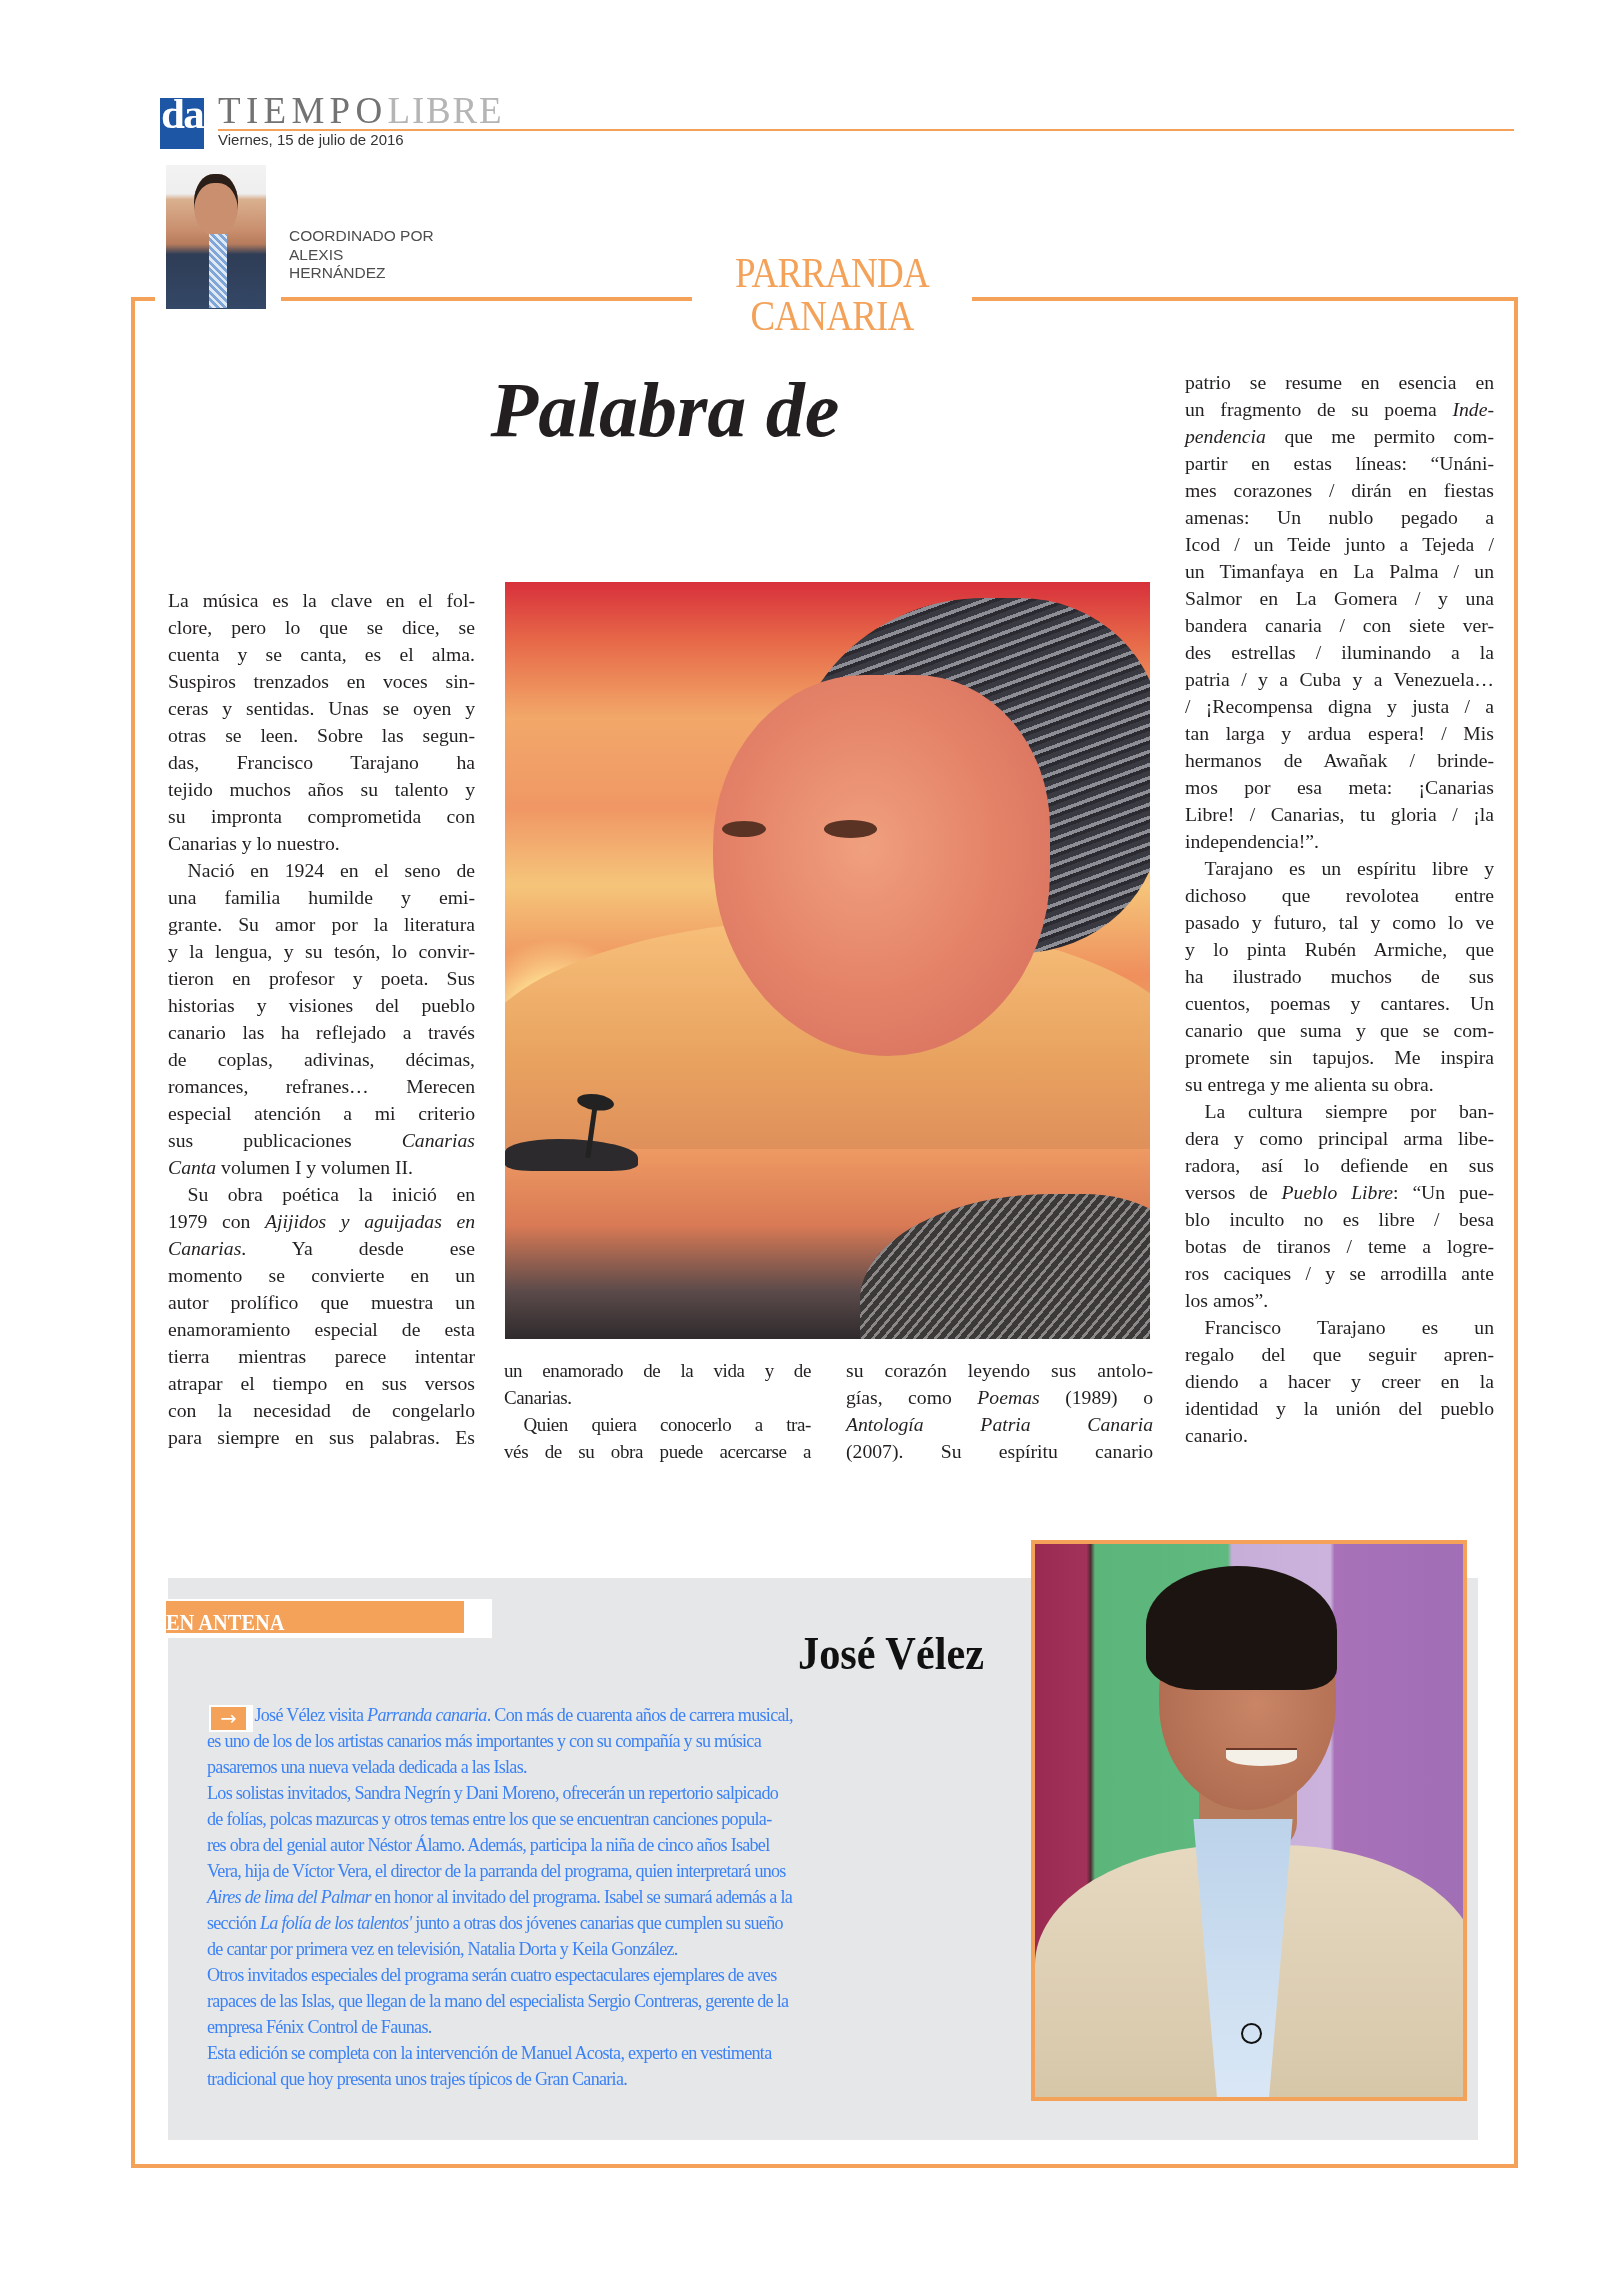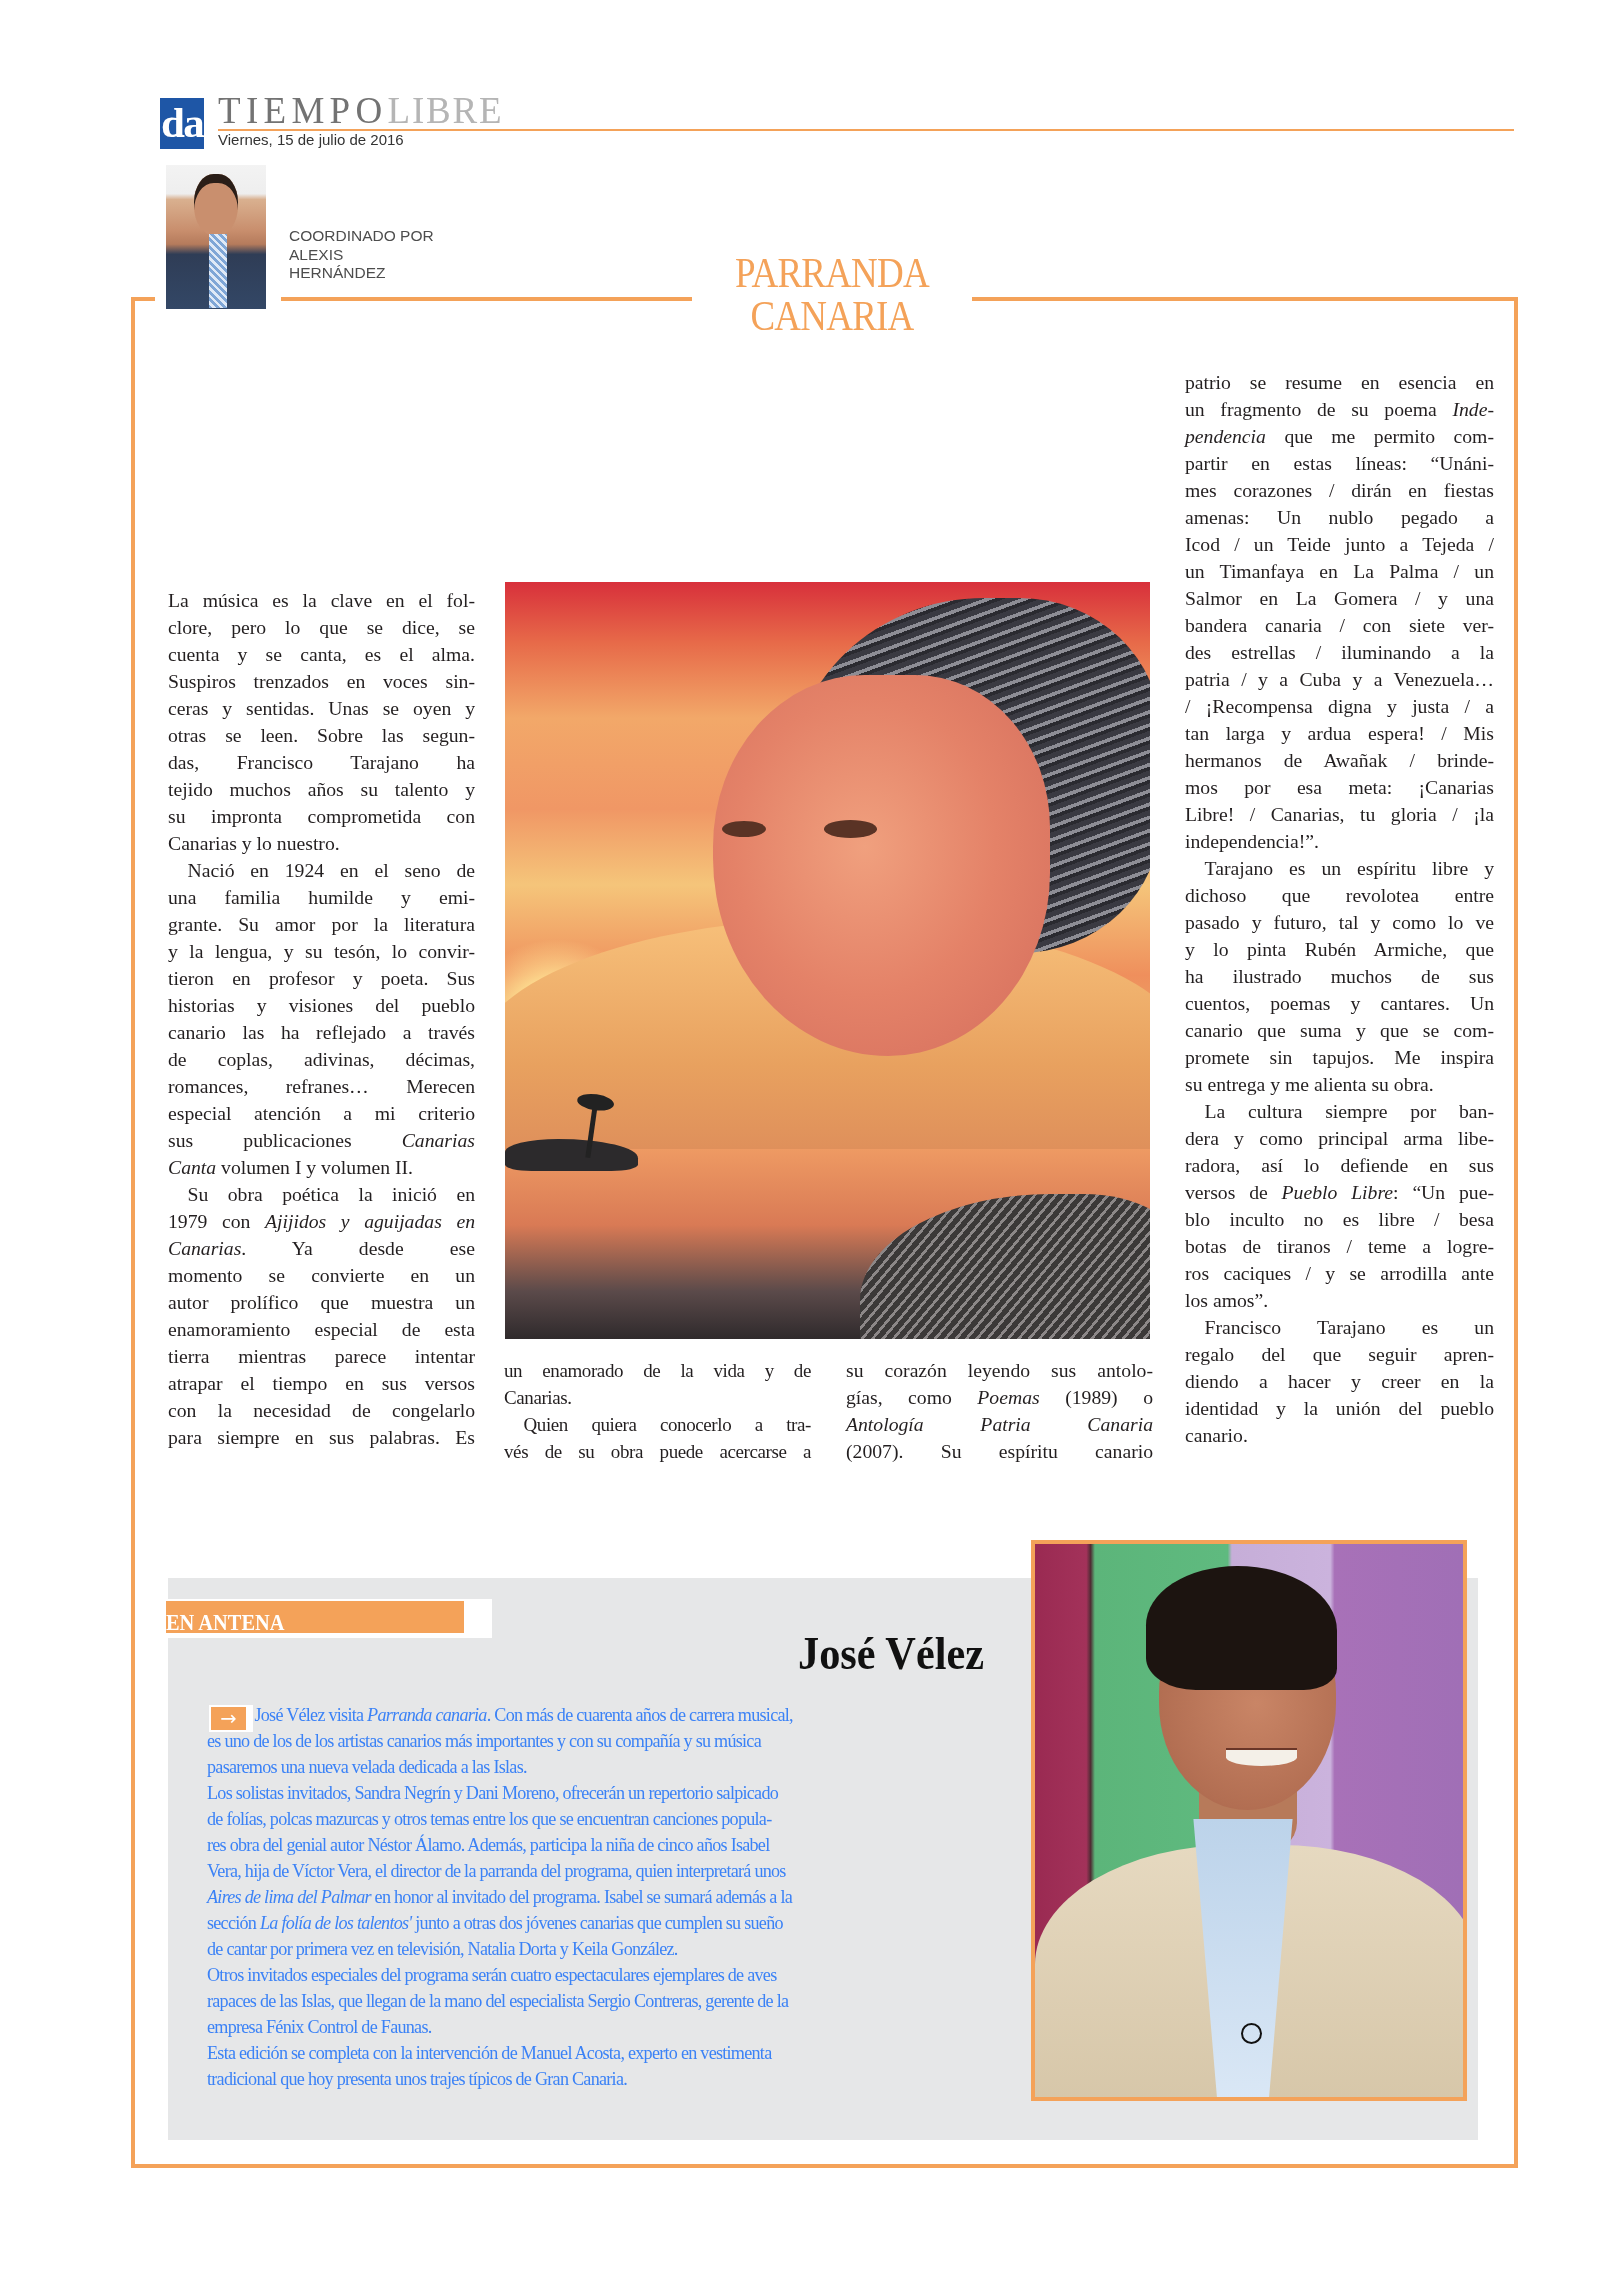--- a/index.html
+++ b/index.html
@@ -1,21 +1,21 @@
 <!DOCTYPE html>
 <html style="font-size:14px"><head>
 <meta charset="utf-8">
 <style>
   * { box-sizing: border-box; margin: 0; padding: 0; }
   html, body { width: 1623px; height: 2270px; background: #ffffff; overflow: hidden; }
   body { position: relative; font-family: "Liberation Serif", serif; color: #231f20; }
 
   
   .page-number { position: absolute; left: 129px; top: 96px; font-family: "Liberation Sans", sans-serif; font-weight: bold; font-size: 19.5px; color: #231f20; margin-left: 40px; }
-  .logo { position: absolute; left: 160px; top: 98px; width: 44px; height: 51px; background: #1e56a6; color: #fff; font-family: "Liberation Serif", serif; font-weight: bold; font-size: 43px; line-height: 1; display: flex; align-items: flex-end; justify-content: center; padding-bottom: 5px; letter-spacing: -1.8px; }
+  .logo { position: absolute; left: 160px; top: 98px; width: 44px; height: 51px; background: #1e56a6; color: #fff; font-family: "Liberation Serif", serif; font-weight: bold; font-size: 43px; line-height: 1; display: flex; align-items: flex-end; justify-content: center; padding-bottom: 14px; letter-spacing: -1.8px; }
   .section-title { position: absolute; left: 218px; top: 92px; font-family: "Liberation Serif", serif; font-size: 37px; line-height: 1; letter-spacing: 5.3px; }
   .section-title .a { color: #737373; }
   .section-title .b { color: #b5b5b5; letter-spacing: 1.8px; }
   .masthead-rule { position: absolute; left: 218px; top: 129px; width: 1296px; height: 1.8px; background: #f4a259; }
   .issue-date { position: absolute; left: 218px; top: 131px; font-family: "Liberation Sans", sans-serif; font-size: 15px; color: #333; }
 
   
   .coord-photo { position: absolute; left: 166px; top: 165px; width: 100px; height: 144px; background: linear-gradient(180deg,#f3f3f3 0%,#eee 20%,#d9b08f 24%,#c98f6e 45%,#b57b5c 55%,#2f3d56 62%,#334766 100%); overflow: hidden; }
   .coord-photo .head { position: absolute; left: 28px; top: 8.9px; width: 44px; height: 62px; border-radius: 45% 45% 48% 48%; background: #c98f6e; box-shadow: inset 0 8.9px 0 #2a1e18; }
   .coord-photo .shirt { position: absolute; left: 43px; top: 69px; width: 17.7px; height: 74px; background: repeating-linear-gradient(45deg,#7fa6d6 0 2.7px,#dfe9f6 2.7px 5.3px); }
@@ -106,20 +106,21 @@
 <div class="frame-top-l"></div>
 <div class="frame-top-m"></div>
 <div class="frame-top-r"></div>
 
 <div class="kicker">
   <div>PARRANDA</div>
   <div>CANARIA</div>
 </div>
 
 <h1 class="headline">
+  <div>Palabra de</div>
 </h1>
 
 <div class="painting">
   <div class="dune"></div>
   <div class="hair"></div>
   <div class="face"></div>
   <div class="eye1"></div>
   <div class="eye2"></div>
   <div class="sea"></div>
   <div class="isle"></div>

